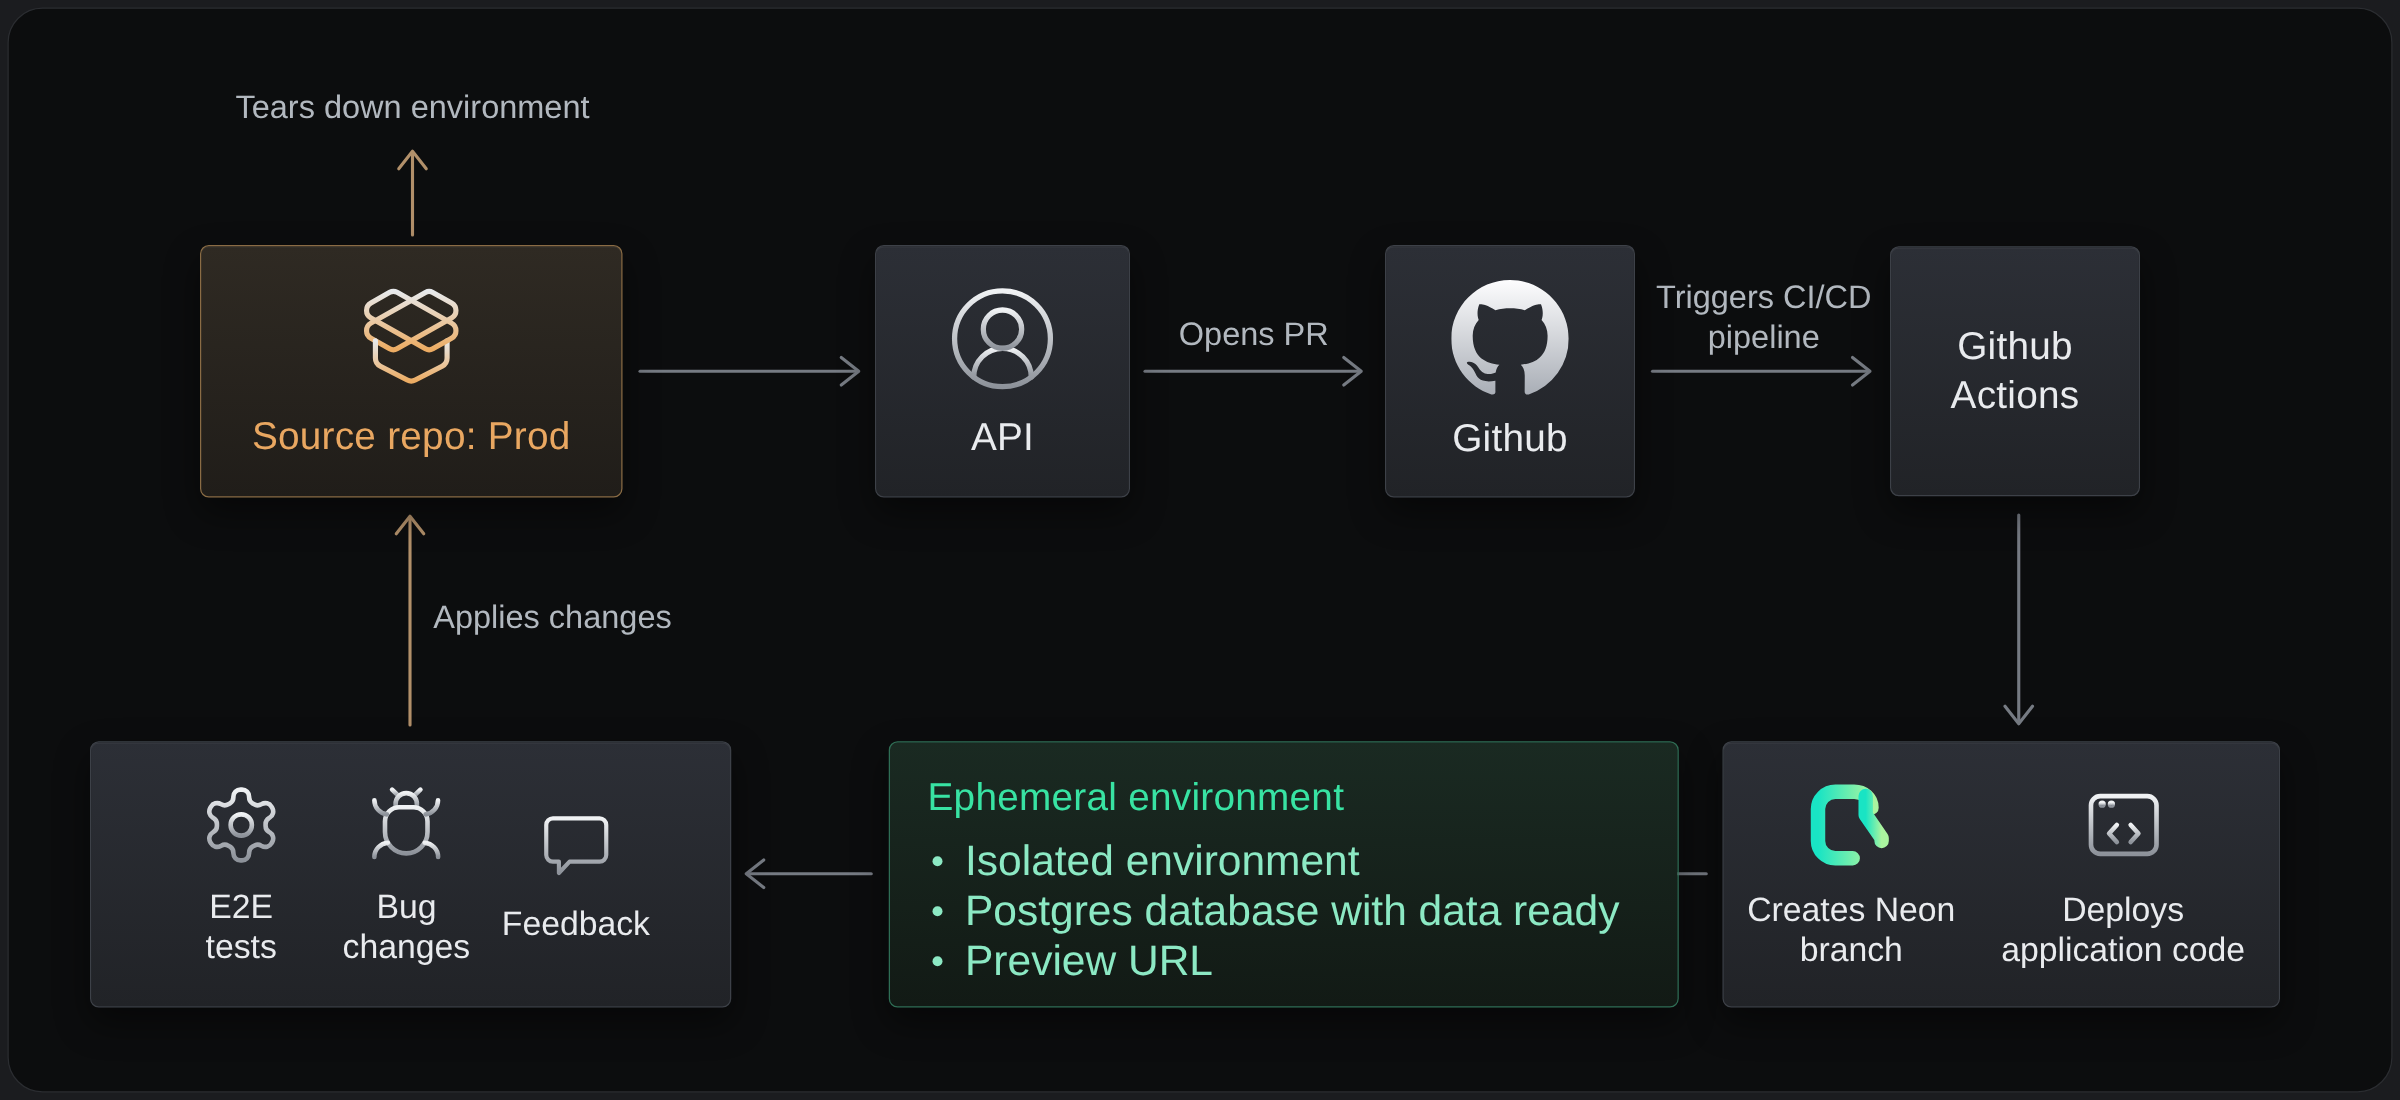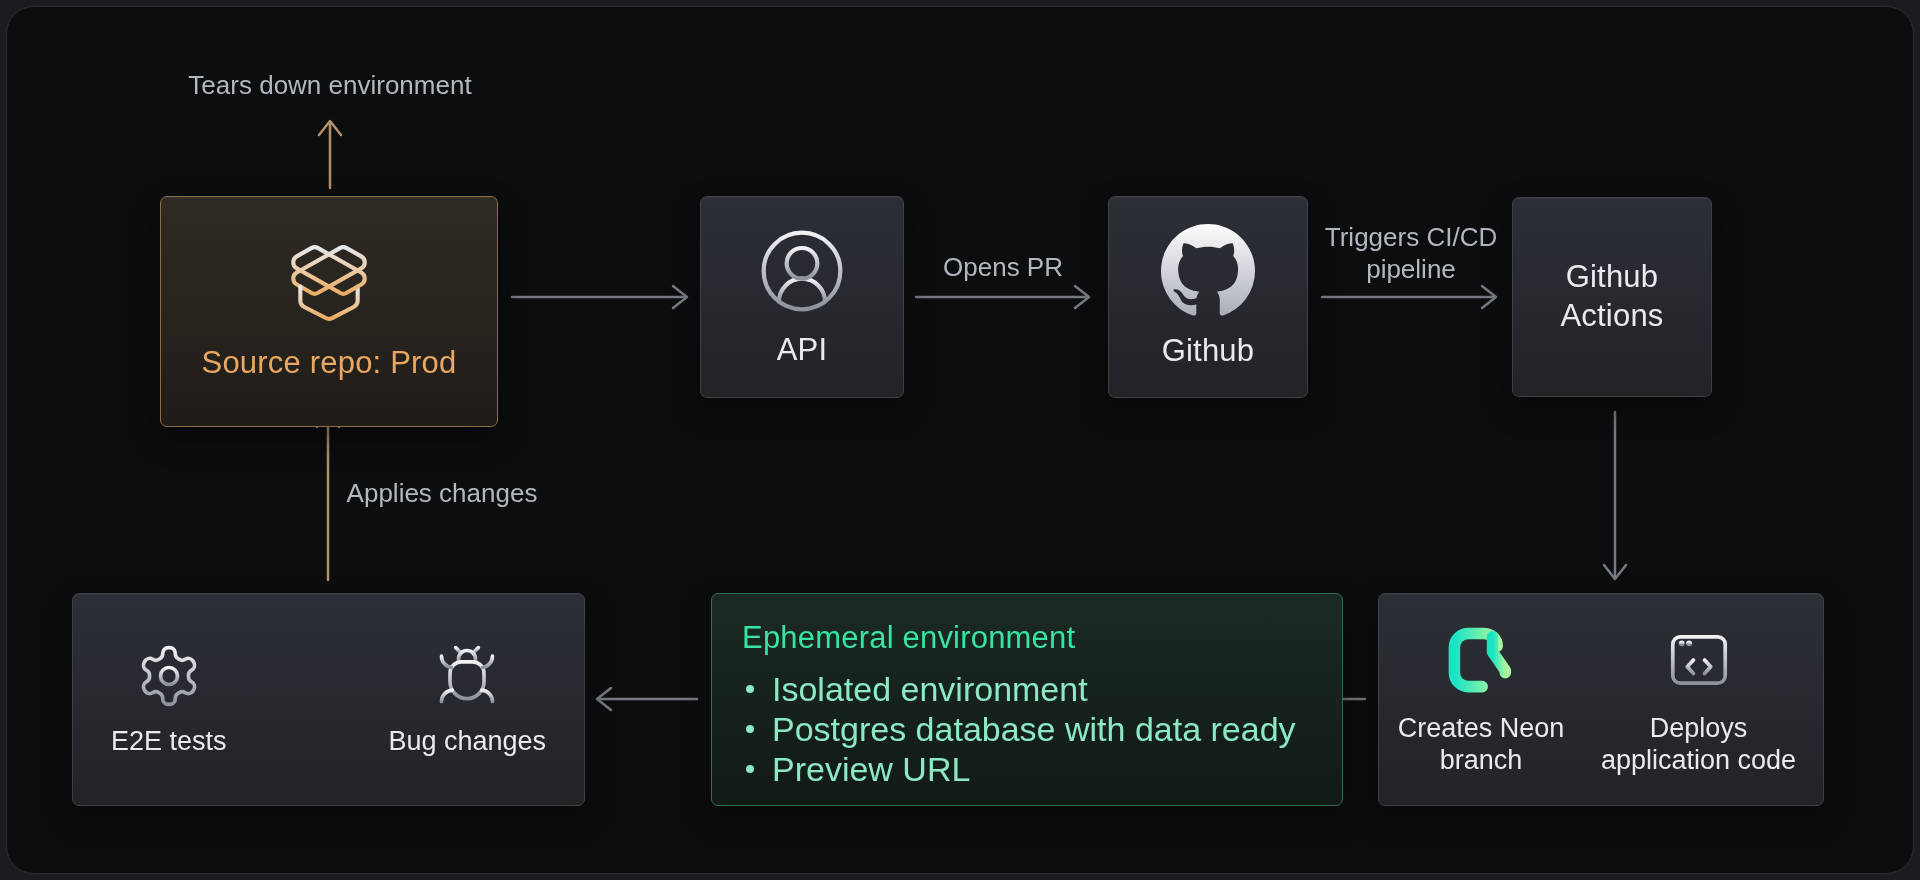--- a/index.html
+++ b/index.html
@@ -69,21 +69,21 @@
   }
   .subitem .icon-wrap { margin-bottom: 16px; }
   .subitem .sub-label {
     color: #e9ebee; font-size: 27px; text-align: center; line-height: 1.18;
   }
 
   #node-pipeline { flex-direction: row; align-items: center; justify-content: center; gap: 10px; }
   #node-pipeline .subitem:nth-child(1) .sub-label { width: 185px; }
   #node-pipeline .subitem:nth-child(2) .sub-label { width: 230px; }
 
-  #node-validation { flex-direction: row; justify-content: space-between; padding: 0 38px; }
+  #node-validation { flex-direction: row; justify-content: space-between; padding: 0 64px; }
 
   .green-title { color: #38e3a3; font-size: 31px; letter-spacing: 0.2px; }
   .green-bullets { list-style: none; margin-top: 18px; }
   .green-bullets li {
     position: relative;
     padding-left: 30px;
     color: #8ce9c4;
     font-size: 34px;
     line-height: 30px;
     margin-bottom: 10px;
@@ -147,21 +147,21 @@
       <line x1="328" y1="580" x2="328" y2="414"></line>
       <path d="M317 427 L328 413 L339 427"></path>
     </g>
   </svg>
 
   <div class="edge-label" style="left:330px; top:70px;">Tears down environment</div>
   <div class="edge-label" style="left:1003px; top:252px;">Opens PR</div>
   <div class="edge-label wrap2" style="left:1411px; top:222px;">Triggers CI/CD pipeline</div>
   <div class="edge-label" style="left:442px; top:478px;">Applies changes</div>
 
-  <div class="node amberbox" id="node-source" style="left:160px; top:196px; width:338px; height:231px;">
+  <div class="node amberbox" id="node-source" style="left:160px; top:196px; width:338px; height:202px;">
     <span class="icon-wrap">
       <svg width="86" height="86" viewBox="0 0 24 24" fill="none" stroke="url(#pkg-g)" stroke-width="1.15" stroke-linecap="round" stroke-linejoin="round">
         <defs>
           <linearGradient id="pkg-g" x1="0" y1="0" x2="0" y2="1">
             <stop offset="0" stop-color="#e7e9eb"></stop>
               <stop offset="1" stop-color="#ecac63"></stop>
           </linearGradient>
         </defs>
         <path d="M12 22v-9"></path>
         <path d="M15.17 2.21a1.67 1.67 0 0 1 1.63 0L21 4.57a1.93 1.93 0 0 1 0 3.36L8.82 14.79a1.655 1.655 0 0 1-1.64 0L3 12.43a1.93 1.93 0 0 1 0-3.36z"></path>
@@ -286,14 +286,28 @@
           <path d="M6.53 9C4.6 8.8 3 7.1 3 5"></path>
           <path d="M6 13H2"></path>
           <path d="M3 21c0-2.1 1.7-3.8 3.8-4"></path>
           <path d="M20.97 5c0 2.1-1.6 3.8-3.5 4"></path>
           <path d="M22 13h-4"></path>
           <path d="M17.2 17c2.1.2 3.8 1.9 3.8 4"></path>
         </svg>
       </span>
       <div class="sub-label">Bug changes</div>
     </div>
+    <div class="subitem">
+      <span class="icon-wrap">
+        <svg width="64" height="64" viewBox="0 0 24 24" fill="none" stroke="url(#msg-g)" stroke-width="1.25" stroke-linecap="round" stroke-linejoin="round">
+          <defs>
+            <linearGradient id="msg-g" x1="0" y1="0" x2="0" y2="1">
+              <stop offset="0" stop-color="#f0f2f4"></stop>
+                <stop offset="1" stop-color="#8d929a"></stop>
+            </linearGradient>
+          </defs>
+          <path d="M21 15a2 2 0 0 1-2 2H10l-3.2 3.4V17H5a2 2 0 0 1-2-2V6a2 2 0 0 1 2-2h14a2 2 0 0 1 2 2z"></path>
+        </svg>
+      </span>
+      <div class="sub-label">Feedback</div>
+    </div>
   </div>
 </div>
 
 </body></html>

